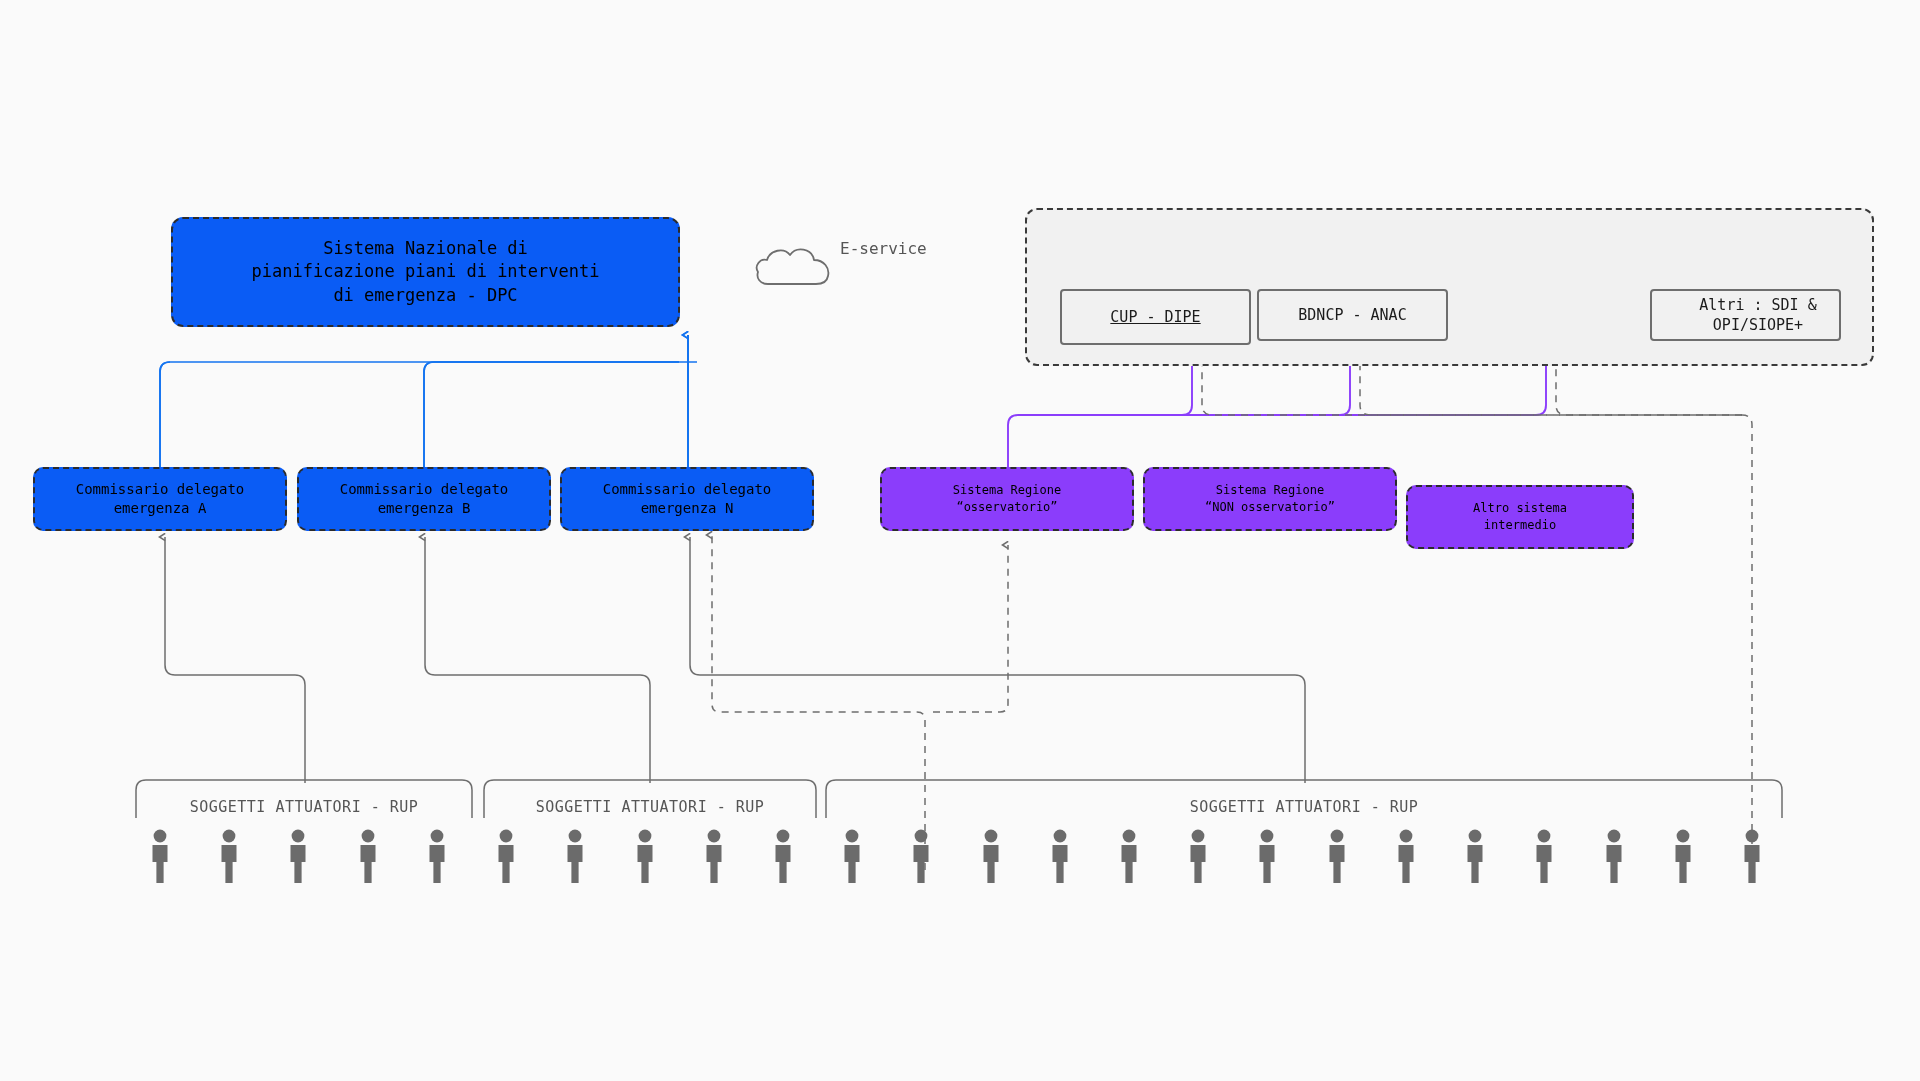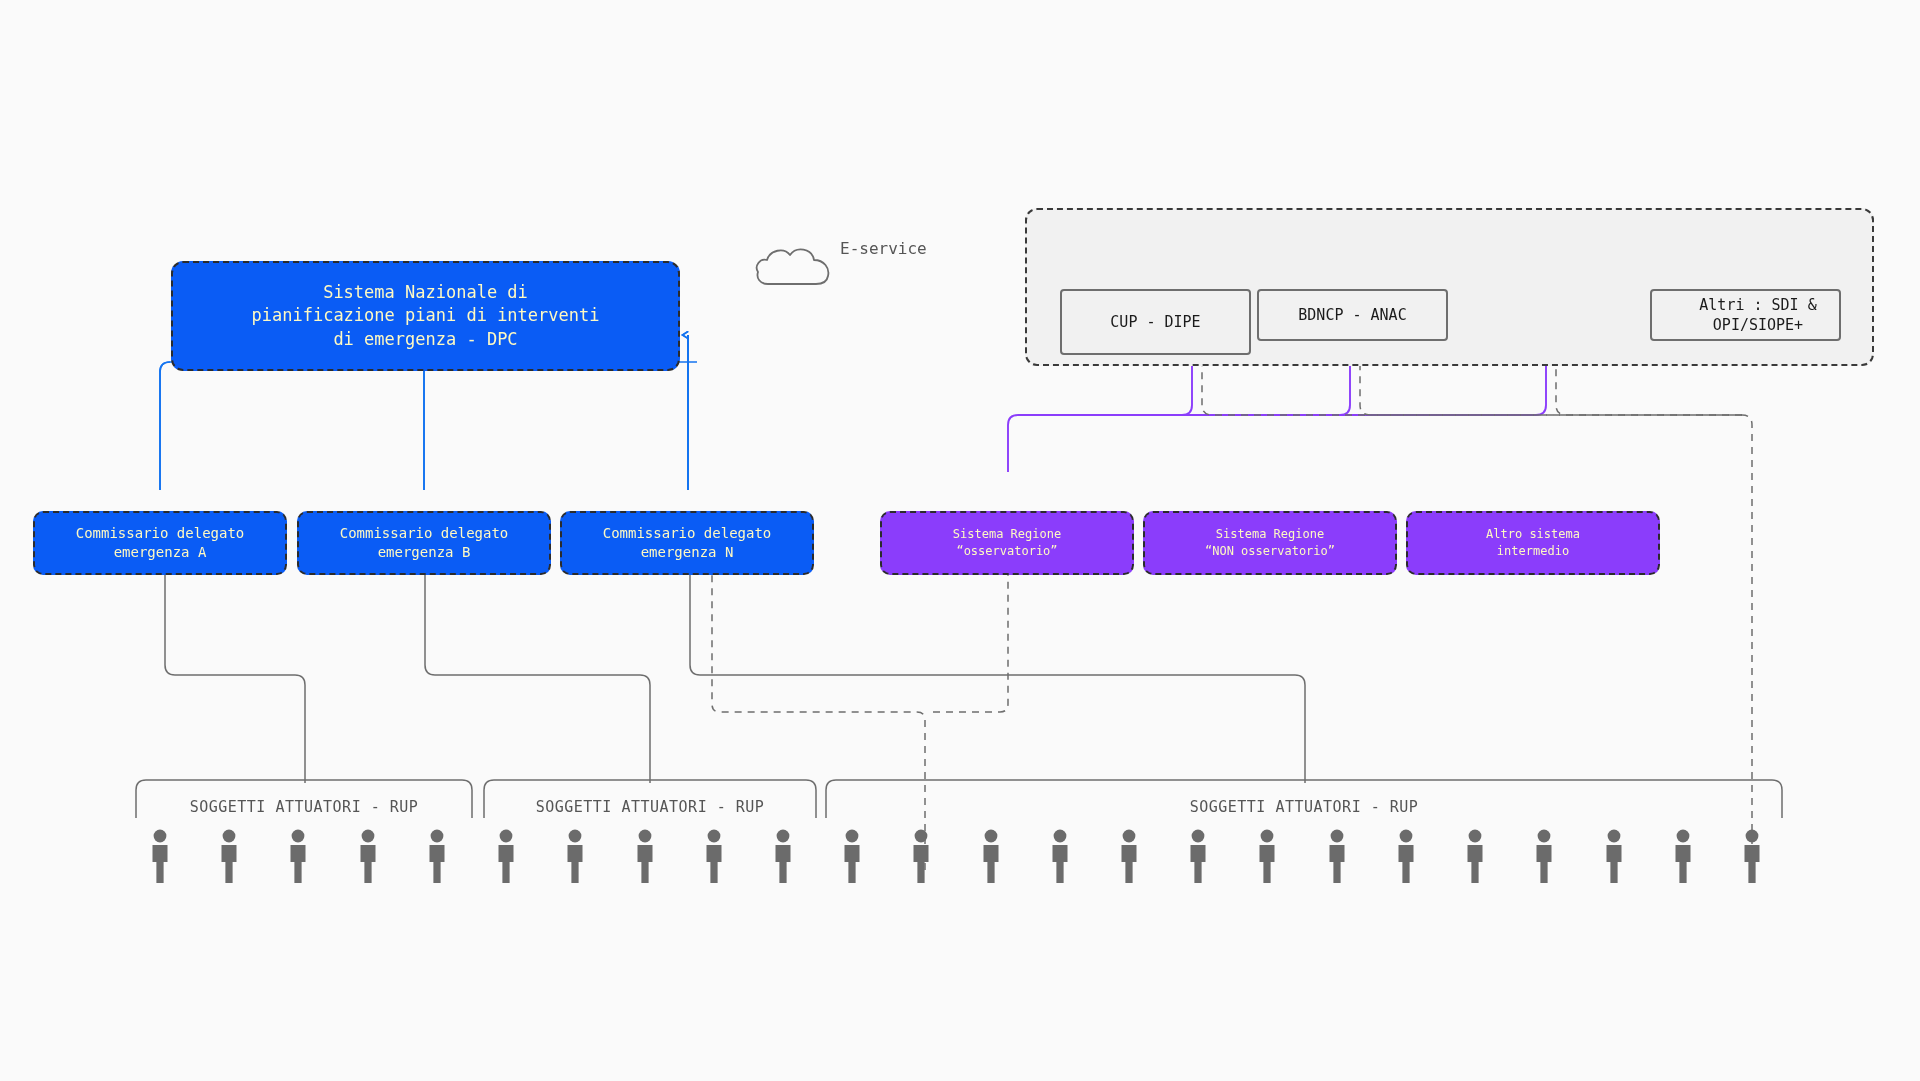--- a/index.html
+++ b/index.html
@@ -25,25 +25,24 @@
     pointer-events: none;
   }
   .node {
     position: absolute;
     box-sizing: border-box;
     display: flex;
     align-items: center;
     justify-content: center;
     text-align: center;
     border-radius: 10px;
-    color: #fef9c3;
+    color: #000000;
     line-height: 1.38;
     white-space: pre-line;
     z-index: 3;
-    margin-top: 44px;
   }
   .node-blue {
     background: #0a5cf5;
     border: 2px dashed #2b2b2b;
     font-size: 14px;
   }
   .node-blue.big { font-size: 17px; border-radius: 12px; }
   .node-purple {
     background: #8a2be2;
     background: #8b3dfb;
@@ -176,37 +175,37 @@
     <svg width="84" height="50" viewBox="0 0 84 50">
       <path d="M16,44 C8,44 4,38 6,32 C2,26 8,18 15,20 C18,10 32,7 38,15 C44,6 60,8 62,20
                C72,20 78,28 76,36 C75,42 70,44 64,44 Z" fill="none" stroke="#6e6e6e" stroke-width="1.8" stroke-linejoin="round"></path>
     </svg>
   </div>
   <div class="eservice-label" style="left:840px; top:239px;">E-service</div>
 
   <div class="panel" style="left:1025px; top:208px; width:849px; height:158px;"></div>
   <div class="panel-title" style="left:1025px; top:208px; width:849px;">Sistema Nazionale di gestione e monitoraggio progetti pubblici</div>
 
-  <div class="subnode" style="left:1060px; top:289px; width:191px; height:66px;">CUP - DIPE</div>
+  <div class="subnode" style="left:1060px; top:289px; width:191px; height:56px;text-decoration:underline;">CUP - DIPE</div>
   <div class="subnode" style="left:1257px; top:289px; width:191px; height:52px;">BDNCP - ANAC</div>
   <div class="subnode" style="left:1650px; top:289px; width:191px; height:52px;padding-left:25px;">Altri : SDI &amp;
 OPI/SIOPE+</div>
 
   <div class="node node-blue" style="left:33px; top:467px; width:254px; height:64px;">Commissario delegato
 emergenza A</div>
   <div class="node node-blue" style="left:297px; top:467px; width:254px; height:64px;">Commissario delegato
 emergenza B</div>
   <div class="node node-blue" style="left:560px; top:467px; width:254px; height:64px;">Commissario delegato
 emergenza N</div>
 
   <div class="node node-purple" style="left:880px; top:467px; width:254px; height:64px;">Sistema Regione
 “osservatorio”</div>
   <div class="node node-purple" style="left:1143px; top:467px; width:254px; height:64px;">Sistema Regione
 “NON osservatorio”</div>
-  <div class="node node-purple" style="left:1406px; top:467px; width:254px; height:64px;">Altro sistema
+  <div class="node node-purple" style="left:1406px; top:485px; width:228px; height:64px;">Altro sistema
 intermedio</div>
 
   <div class="bracket-label" style="left:136px; top:798px; width:336px;">SOGGETTI ATTUATORI - RUP</div>
   <div class="bracket-label" style="left:484px; top:798px; width:332px;">SOGGETTI ATTUATORI - RUP</div>
   <div class="bracket-label" style="left:826px; top:798px; width:956px;">SOGGETTI ATTUATORI - RUP</div>
 
   <div id="people-row">
       <div class="person" style="left: 146px; top: 828px;"><svg width="28" height="56" viewBox="0 0 28 56">
           <circle cx="14" cy="8" r="6.4" fill="#6b6b6b"></circle>
           <rect x="6.5" y="17" width="15" height="17" fill="#6b6b6b"></rect>

